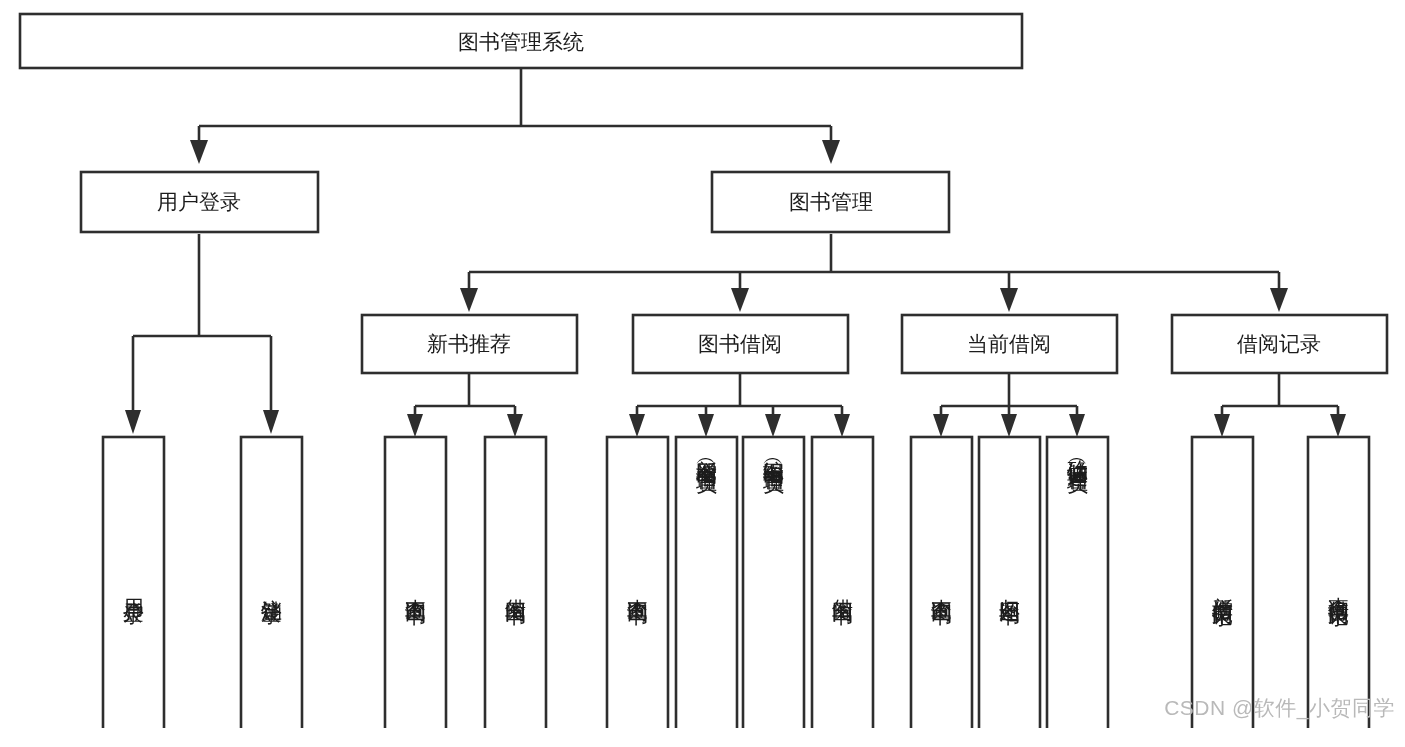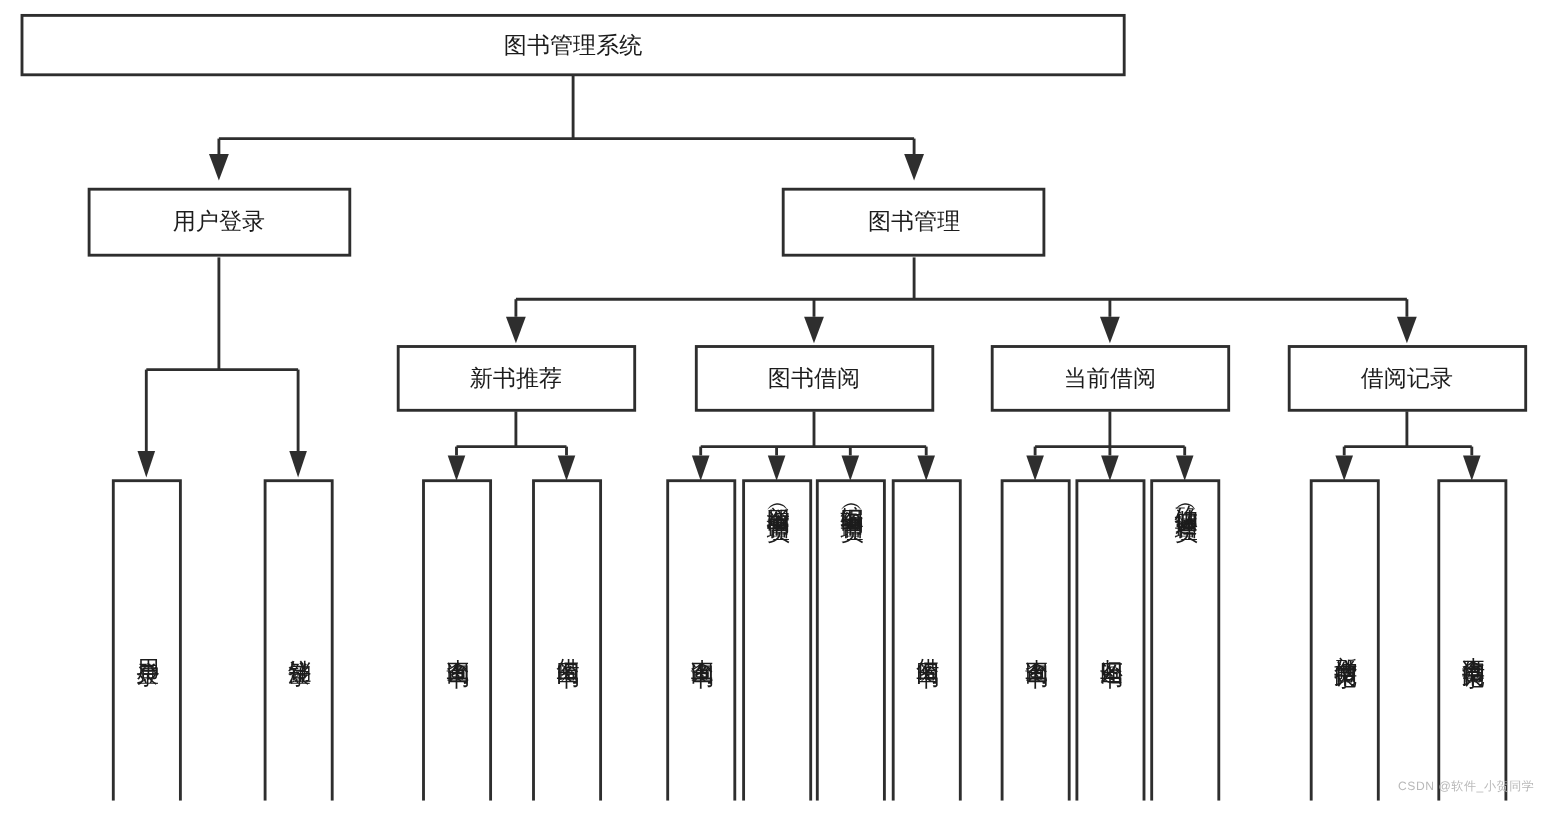--- a/index.html
+++ b/index.html
@@ -61,21 +61,21 @@
     line-height: 1.05;
     color: #1c1c1c;
     letter-spacing: 2px;
     white-space: nowrap;
   }
   .watermark {
     position: absolute;
     right: 10px;
     bottom: 6px;
     font-family: "Liberation Sans", "DejaVu Sans", sans-serif;
-    font-size: 11px;
+    font-size: 21px;
     color: #b9b9b9;
     letter-spacing: 0.5px;
     white-space: nowrap;
   }
 </style>
 </head>
 <body>
 
 <div id="diagram-root">
 

